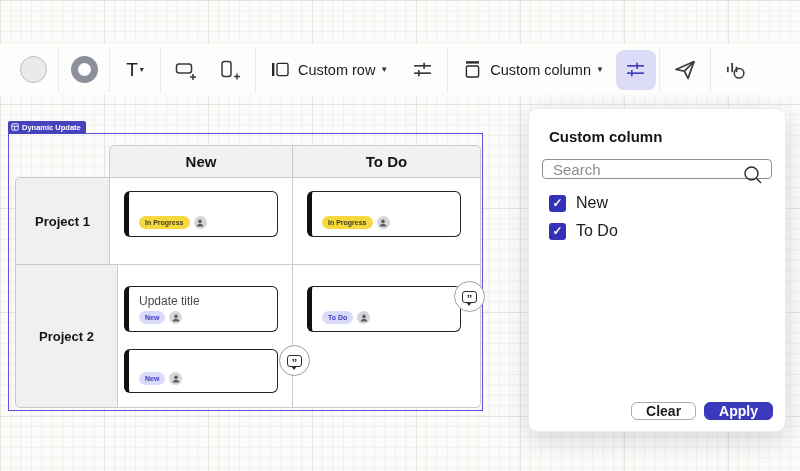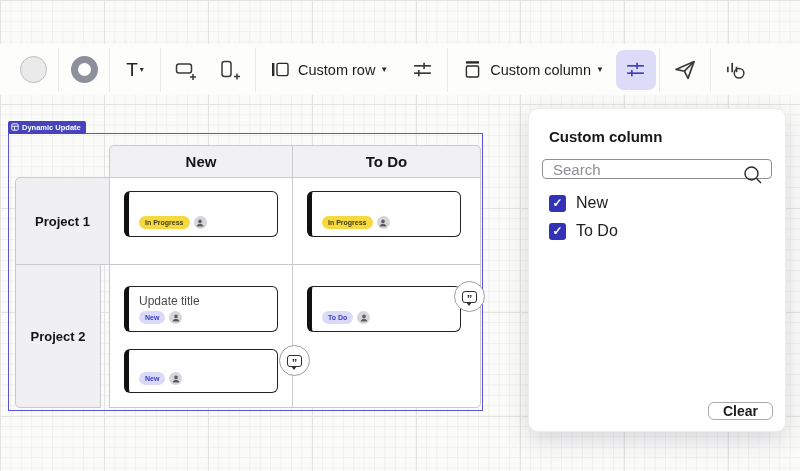--- a/index.html
+++ b/index.html
@@ -49,21 +49,21 @@
     border:1.5px solid #5a55d6; z-index:4; pointer-events:none;
   }
   .cell{ position:absolute; border:1px solid #c9c9cf; }
   .hdr{ background:#f1f1f3; display:flex; align-items:center; justify-content:center;
         font-size:15px; font-weight:700; color:#141414; z-index:2;}
   .hdr.c1{ left:109px; top:145px; width:184px; height:33px; border-top-left-radius:5px; }
   .hdr.c2{ left:292px; top:145px; width:189px; height:33px; border-top-right-radius:5px; }
   .rowhdr{ background:#f0f0f2; display:flex; align-items:center; justify-content:center;
         font-size:13px; font-weight:700; color:#141414; z-index:2;}
   .rowhdr.r1{ left:15px; top:177px; width:95px; height:88px; border-top-left-radius:5px; }
-  .rowhdr.r2{ left:15px; top:264px; width:86px; height:144px; border-bottom-left-radius:5px; }
+  .rowhdr.r2{ left:15px; top:264px; width:103px; height:144px; border-bottom-left-radius:5px; }
   .bodycell{ background:#fff; z-index:1; }
   .b11{ left:109px; top:177px; width:184px; height:88px; }
   .b12{ left:292px; top:177px; width:189px; height:88px; }
   .b21{ left:109px; top:264px; width:184px; height:144px; }
   .b22{ left:292px; top:264px; width:189px; height:144px; border-bottom-right-radius:5px; }
 
   .card{
     position:absolute; background:#fff; border:1.5px solid #222; border-left-width:5px;
     border-left-color:#111; border-radius:6px; z-index:3; cursor:pointer;
   }
@@ -335,16 +335,17 @@
       </div>
       <div class="option">
         <span class="cbox">
           <span class="chk">✓</span>
         </span>
         <span class="opt-label">To Do</span>
       </div>
     </div>
     <div class="panel-footer">
       <button class="btn ghost">Clear</button>
+      <button class="btn primary">Apply</button>
     </div>
   </div>
 
 </div>
 
 </body></html>

